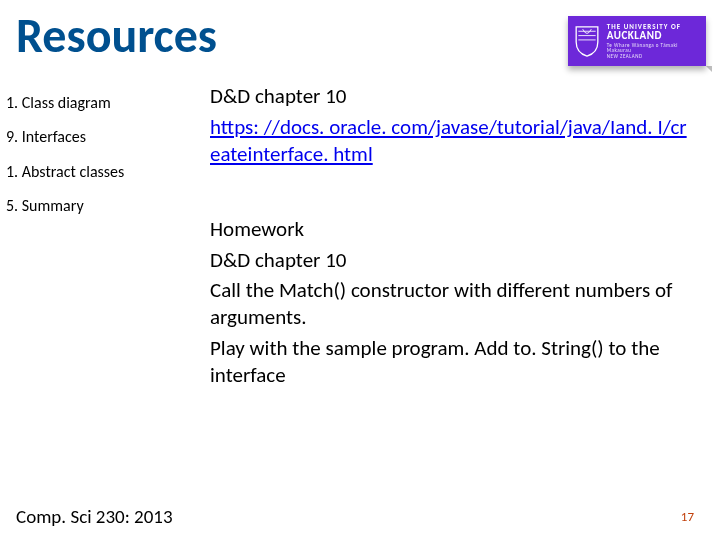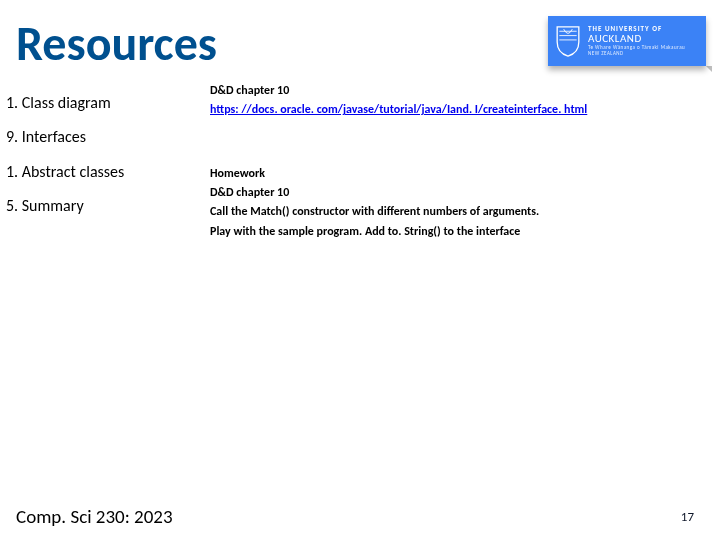--- a/index.html
+++ b/index.html
@@ -8,33 +8,33 @@
     width: 720px;
     height: 540px;
     background: #ffffff;
     font-family: Calibri, "Segoe UI", Arial, sans-serif;
     overflow: hidden;
     position: relative;
   }
   .title {
     position: absolute;
     left: 16px;
-    top: 14px;
+    top: 6px;
     font-size: 48px;
     font-weight: 700;
     color: #00508f;
     letter-spacing: 0px;
   }
   .logo-box {
     position: absolute;
     right: 14px;
     top: 16px;
-    width: 158px;
+    width: 138px;
     height: 50px;
-    background: #3b82f6;
+    background: #6d28d9;
     box-shadow: 0 4px 6px rgba(0,0,0,0.3);
   }
   .logo-box .corner {
     position: absolute;
     right: -6px;
     bottom: -6px;
     width: 0; height: 0;
     border-left: 6px solid transparent;
     border-top: 6px solid rgba(0,0,0,0.25);
   }
@@ -57,21 +57,21 @@
     margin-left: 6px;
     line-height: 1.05;
   }
   .logo-text .l1 {
     font-size: 7px;
     letter-spacing: 1px;
     font-weight: 600;
   }
   .logo-text .l2 {
     font-size: 11px;
-    font-weight: 400;
+    font-weight: 700;
     letter-spacing: 0.5px;
   }
   .logo-text .l3 {
     font-size: 5px;
     letter-spacing: 0.5px;
     opacity: 0.85;
     margin-top: 1px;
   }
 
   .nav {
@@ -91,24 +91,23 @@
   }
   .nav li.current {
     color: #000000;
   }
 
   .content {
     position: absolute;
     left: 210px;
     top: 83px;
     right: 24px;
-    font-size: 12px;
+    font-size: 21px;
     color: #000;
     line-height: 1.28;
-    font-weight: bold;
   }
   .content a {
     color: #0000ee;
     text-decoration: underline;
   }
   .block { margin-bottom: 4px; }
   .link-block {
     word-break: break-all;
   }
   .hw-gap { height: 48px; }
@@ -118,21 +117,21 @@
     left: 16px;
     bottom: 12px;
     font-size: 19px;
     color: #000;
   }
   .page-num {
     position: absolute;
     right: 26px;
     bottom: 16px;
     font-size: 13px;
-    color: #0f172a;
+    color: #c2410c;
   }
 </style>
 </head>
 <body>
 
 <div class="title">Resources</div>
 
 <div class="logo-box">
   <div class="logo-inner">
     <div class="crest">
@@ -164,14 +163,14 @@
   <div class="link-block">
     <a href="#">https: //docs. oracle. com/javase/tutorial/java/Iand. I/createinterface. html</a>
   </div>
   <div class="hw-gap"></div>
   <div class="block">Homework</div>
   <div class="block">D&amp;D chapter 10</div>
   <div class="block">Call the Match() constructor with different numbers of arguments.</div>
   <div class="block">Play with the sample program.  Add to. String() to the interface</div>
 </div>
 
-<div class="footer">Comp. Sci 230: 2023</div>
+<div class="footer">Comp. Sci 230: 2013</div>
 <div class="page-num">17</div>
 
 </body></html>

